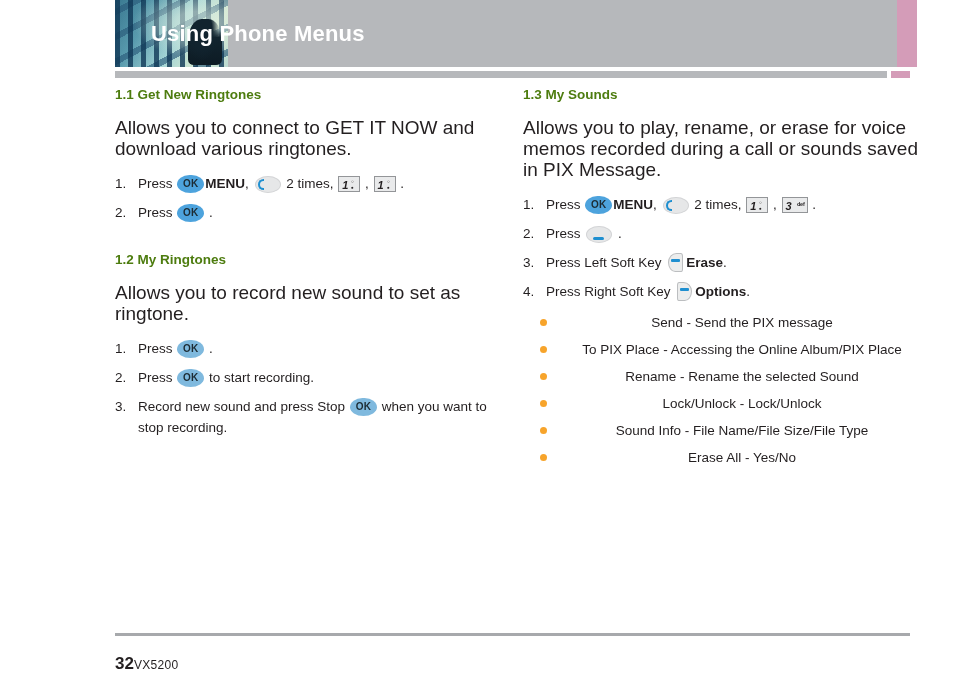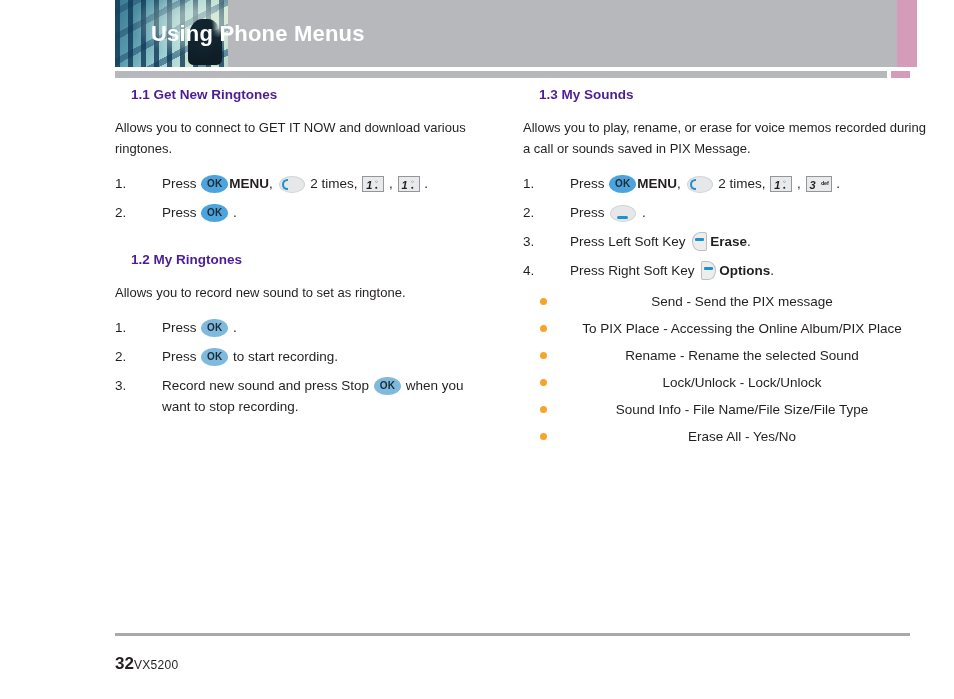--- a/index.html
+++ b/index.html
@@ -37,29 +37,29 @@
     color:#ffffff;letter-spacing:.2px;}
 
   .rule-band{position:absolute;left:115px;top:71px;width:772px;height:7px;background:#b6b8bb;}
   .rule-accent{position:absolute;left:891px;top:71px;width:19px;height:7px;background:#d49cb8;}
 
   
   .col{position:absolute;top:88px;}
   .col-left{left:115px;width:380px;}
   .col-right{left:523px;width:405px;}
 
-  h2.sec{font-size:13.5px;font-weight:bold;color:#4c1d95;margin:0 0 14px 16px;
+  h2.sec{font-size:13.5px;font-weight:bold;color:#4d7c0f;margin:0 0 14px 0;
     letter-spacing:0px;line-height:1.1;}
-  p.desc{font-size:13px;line-height:21px;margin:0 0 14px 0;color:#231f20;}
+  p.desc{font-size:19px;line-height:21px;margin:0 0 14px 0;color:#231f20;}
 
   ol.steps{list-style:none;margin:0;padding:0;}
   ol.steps li{font-size:13.5px;line-height:21px;margin:0 0 8px 0;
     position:relative;padding-left:23px;color:#231f20;}
   ol.steps li .num{position:absolute;left:0;top:0;width:18px;}
-  .ind{display:inline-block;margin-left:24px;}
+  .ind{display:inline-block;}
 
   .gap{height:22px;}
 
   b.kw{font-weight:bold;}
 
   
   .key{display:inline-block;vertical-align:-5px;}
 
   
   .k-ok{position:relative;width:27px;height:18px;margin:0 1px;}

